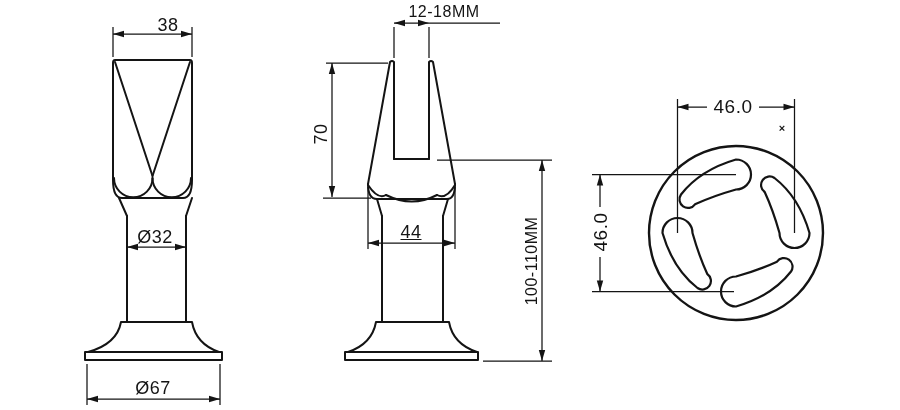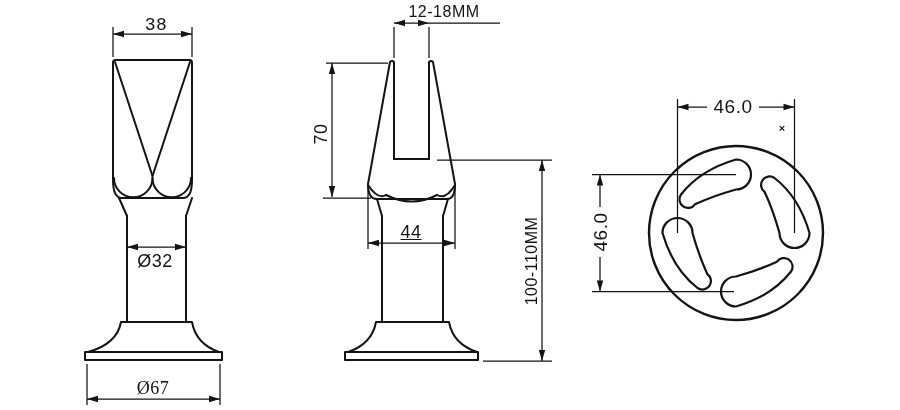--- a/index.html
+++ b/index.html
@@ -131,25 +131,25 @@
         <polygon points="542,361 538.8,350 545.2,350"></polygon>
 
       <polygon points="677.5,107 688.5,103.8 688.5,110.2"></polygon>
         <polygon points="794.5,107 783.5,103.8 783.5,110.2"></polygon>
 
       <polygon points="600,174.5 596.8,185.5 603.2,185.5"></polygon>
         <polygon points="600,291.5 596.8,280.5 603.2,280.5"></polygon>
     </g>
   </svg>
 
-  <div class="dim-label" style="left:156px; top:25px;font-family:Liberation Mono, monospace;">38</div>
+  <div class="dim-label" style="left:168px; top:25px;">38</div>
 
-  <div class="dim-label" style="left:155px; top:237px;margin-top:24px;">Ø32</div>
+  <div class="dim-label" style="left:155px; top:237px;">Ø32</div>
 
-  <div class="dim-label" style="left:153px; top:388px;font-family:Liberation Serif, serif;">Ø67</div>
+  <div class="dim-label" style="left:153px; top:388px;">Ø67</div>
 
   <div class="dim-label small" style="left:444px; top:12px;text-align:right;">12-18MM</div>
 
   <div class="dim-label rot" style="left:321px; top:134px;">70</div>
 
   <div class="dim-label" style="left:411px; top:232px;text-decoration:underline;">44</div>
 
   <div class="dim-label rot small" style="left:532px; top:261px;">100-110MM</div>
 
   <div class="dim-label big" style="left:733px; top:106px;">46.0</div>

